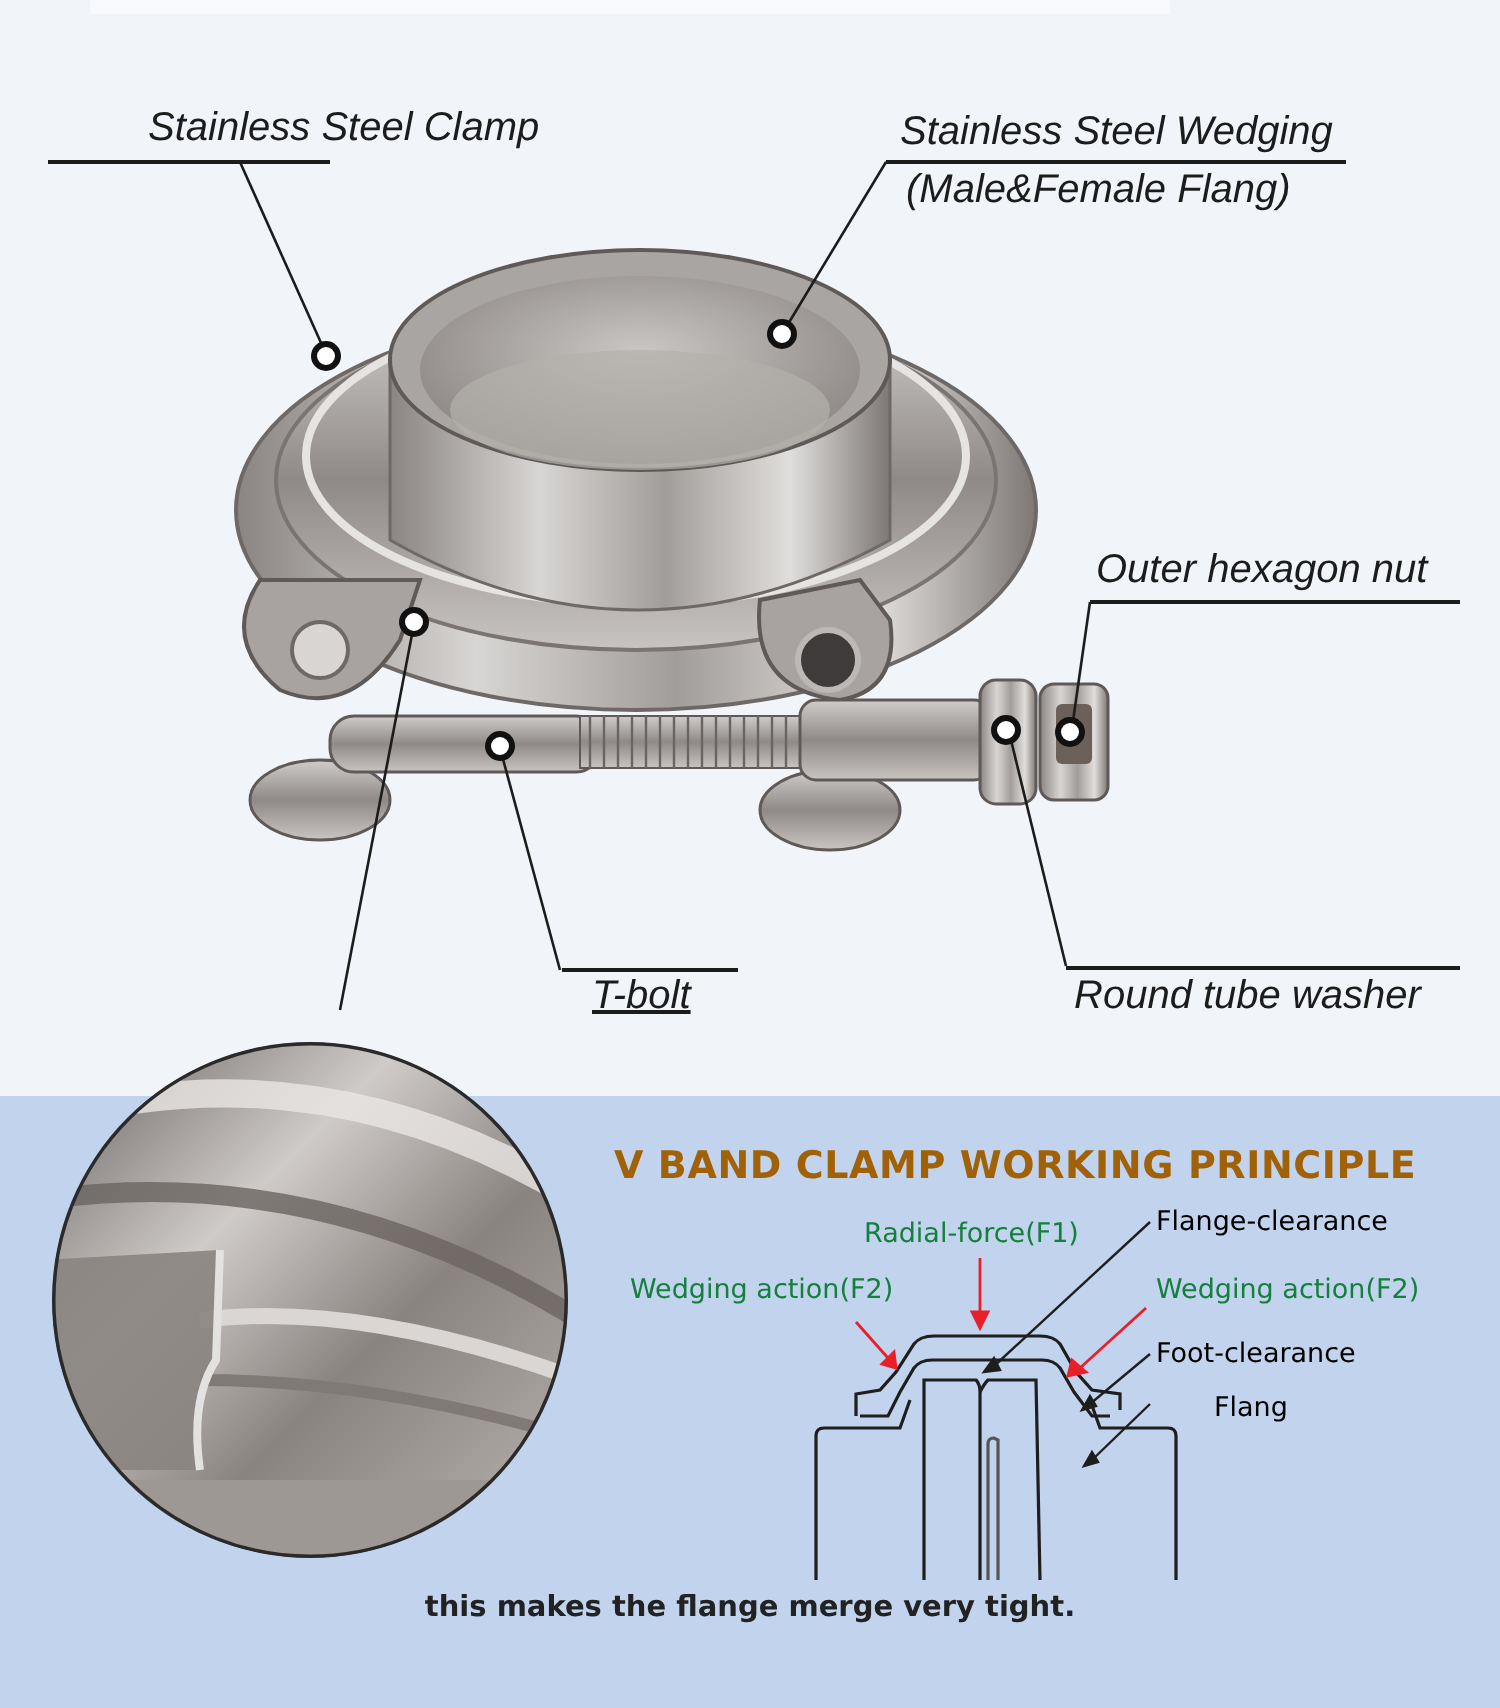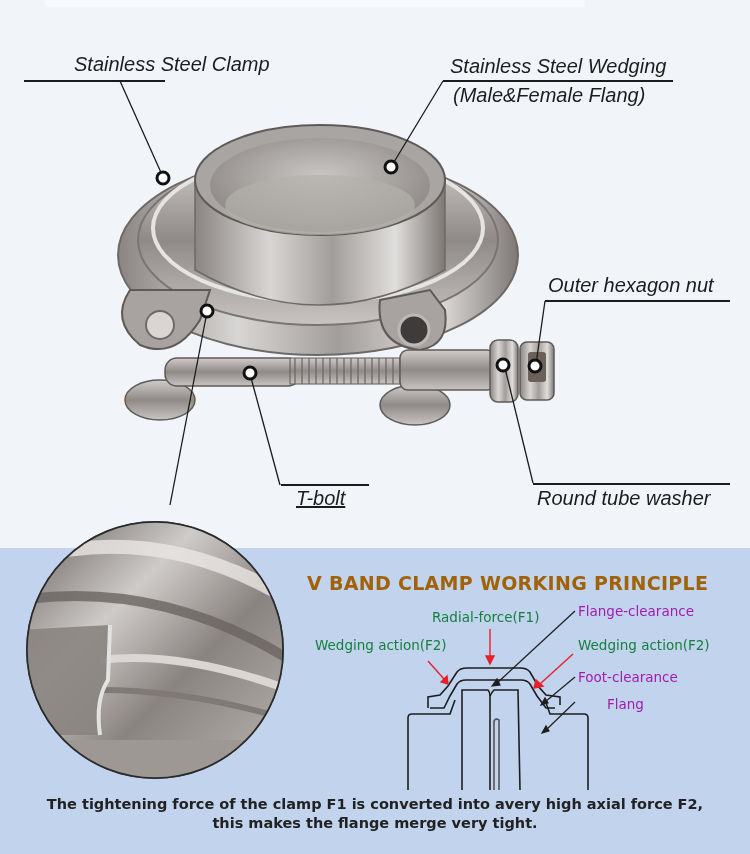--- a/index.html
+++ b/index.html
@@ -11,21 +11,21 @@
 
   .callout { position: absolute; font-style: italic; font-size: 20px; color: #1c1c1c; font-family: "Liberation Sans", sans-serif; white-space: nowrap; }
   .uline { position: absolute; height: 1.5px; background: #1c1c1c; }
 
   .bottom { position: absolute; left: 0; top: 548px; width: 750px; height: 306px; background: #c1d3ed; }
 
   .principle-title { position: absolute; left: 307px; top: 572px; font-family: "DejaVu Sans", sans-serif; font-weight: bold; font-size: 19px; color: #a16207; letter-spacing: 0.3px; white-space: nowrap; }
 
   .diag-label { position: absolute; font-family: "DejaVu Sans", sans-serif; font-size: 13.5px; white-space: nowrap; }
   .red { color: #15803d; }
-  .black { color: #a21caf; }
+  .black { color: #000000; }
 
   .footer { position: absolute; left: 0; top: 795px; width: 750px; text-align: center; font-family: "DejaVu Sans", sans-serif; font-weight: bold; font-size: 14.5px; line-height: 19px; color: #222; }
 
   svg { position: absolute; left: 0; top: 0; }
 </style>
 </head>
 <body>
 
 <div class="top">
   <div class="top-strip"></div>
@@ -192,15 +192,14 @@
 <div class="principle-title">V BAND CLAMP WORKING PRINCIPLE</div>
 
 <div class="diag-label red" style="left:432px; top:609px;">Radial-force(F1)</div>
 <div class="diag-label red" style="left:315px; top:637px;">Wedging action(F2)</div>
 <div class="diag-label red" style="left:578px; top:637px;">Wedging action(F2)</div>
 <div class="diag-label black" style="left:578px; top:603px;">Flange-clearance</div>
 <div class="diag-label black" style="left:578px; top:669px;text-align:center;">Foot-clearance</div>
 <div class="diag-label black" style="left:607px; top:696px;">Flang</div>
 
 <div class="footer">
-  <div>The tightening force of the clamp F1 is converted into avery high axial force F2,</div>
   <div>this makes the flange merge very tight.</div>
 </div>
 
 </body></html>

